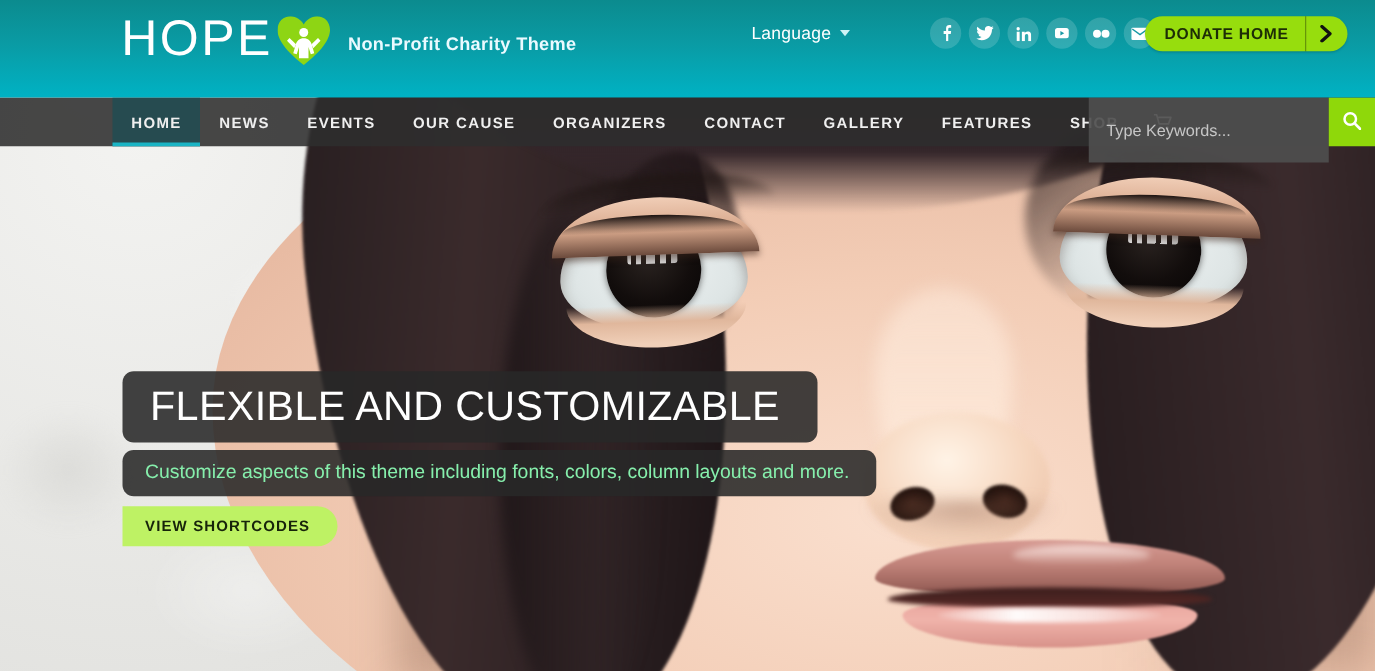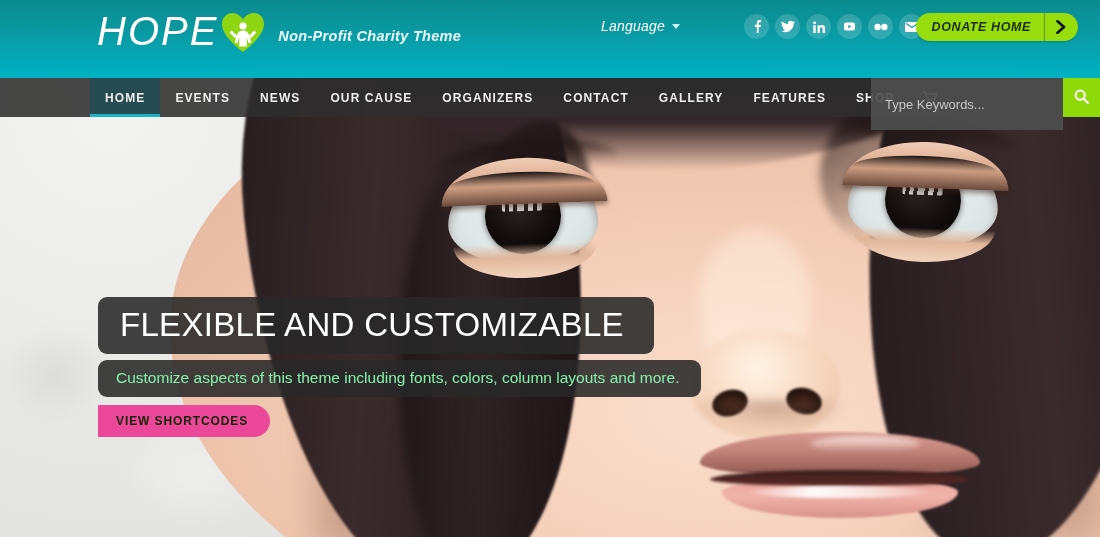--- a/index.html
+++ b/index.html
@@ -10,21 +10,20 @@
     font-family: "Liberation Sans", sans-serif;
     background: #111;
   }
   .page { position: relative; width: 1100px; height: 537px; overflow: hidden; }
 
   
   .topbar {
     position: absolute; top: 0; left: 0; width: 1100px; height: 78px;
     background: linear-gradient(180deg, #0b8b8e 0%, #0a9ba4 45%, #00b2c4 100%);
     z-index: 30;
-    font-style: italic;
   }
   .brand { position: absolute; left: 97px; top: 8px; display: flex; align-items: center; }
   .brand-word {
     font-family: "Liberation Sans", sans-serif;
     font-size: 40px; font-weight: 300; letter-spacing: 2px;
     color: #ffffff; line-height: 46px;
   }
   .brand-heart { position: relative; width: 42px; height: 40px; margin-left: 4px; margin-top: 4px; }
   .brand-tag {
     margin-left: 14px; margin-top: 10px;
@@ -311,21 +310,21 @@
     background: rgba(40,40,40,0.88);
     color: #86efac;
     font-size: 15.5px; font-weight: 400;
     padding: 9px 22px 10px 18px;
     border-radius: 9px;
     line-height: 1.2;
     white-space: nowrap;
   }
   .cap-btn {
     display: inline-block; margin-top: 8px;
-    background: #ec4899;
+    background: #bef264;
     color: #17240a;
     font-size: 12px; font-weight: 700; letter-spacing: .9px;
     padding: 9px 22px 9px 18px;
     border-radius: 0 16px 16px 0;
     cursor: pointer;
   }
   .cap-row { display: block; }
 </style>
 </head>
 <body>
@@ -454,22 +453,22 @@
         <svg width="13" height="14" viewBox="0 0 13 14">
             <path d="M2.5 1.2 L9 7 L2.5 12.8" stroke="#111" stroke-width="2.6" fill="none" stroke-linecap="round" stroke-linejoin="round"></path>
           </svg>
       </span>
     </div>
   </div>
 
   <div class="navbar">
     <div class="nav-list">
       <div class="nav-item active">HOME</div>
+      <div class="nav-item">NEWS</div>
       <div class="nav-item">EVENTS</div>
-      <div class="nav-item">NEWS</div>
       <div class="nav-item">OUR CAUSE</div>
       <div class="nav-item">ORGANIZERS</div>
       <div class="nav-item">CONTACT</div>
       <div class="nav-item">GALLERY</div>
       <div class="nav-item">FEATURES</div>
       <div class="nav-item">SHOP</div>
       <div class="nav-cart">
         <svg width="15" height="13" viewBox="0 0 15 13">
           <path d="M0 .8h2.3l2 7.3h7.5l1.9-5.2H3.6" stroke="#efefef" stroke-width="1.3" fill="none" stroke-linejoin="round"></path>
           <circle cx="5.3" cy="11.3" r="1.4" fill="#efefef"></circle>

